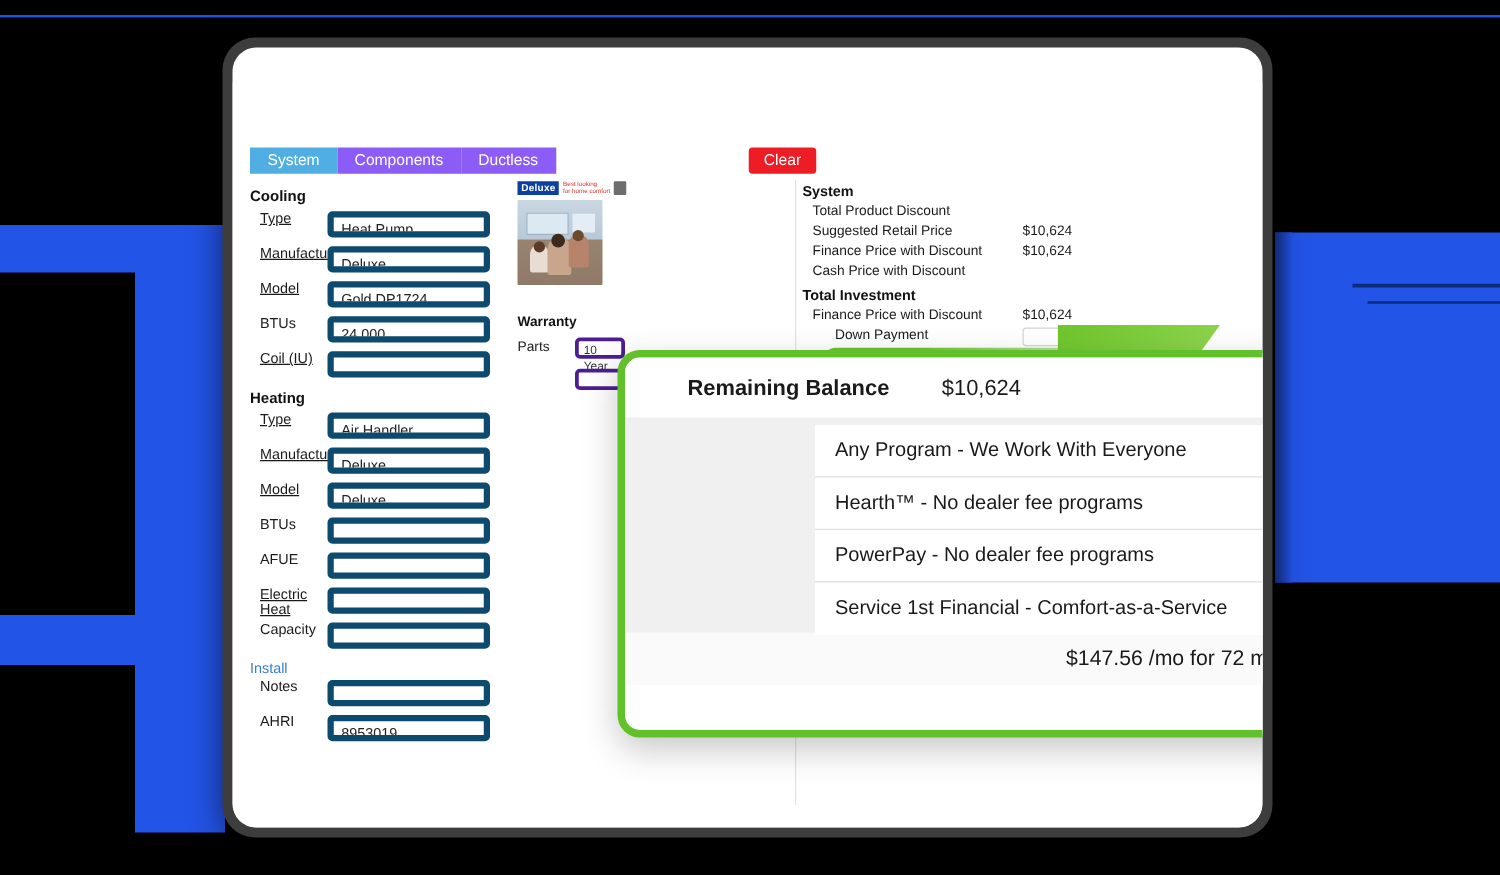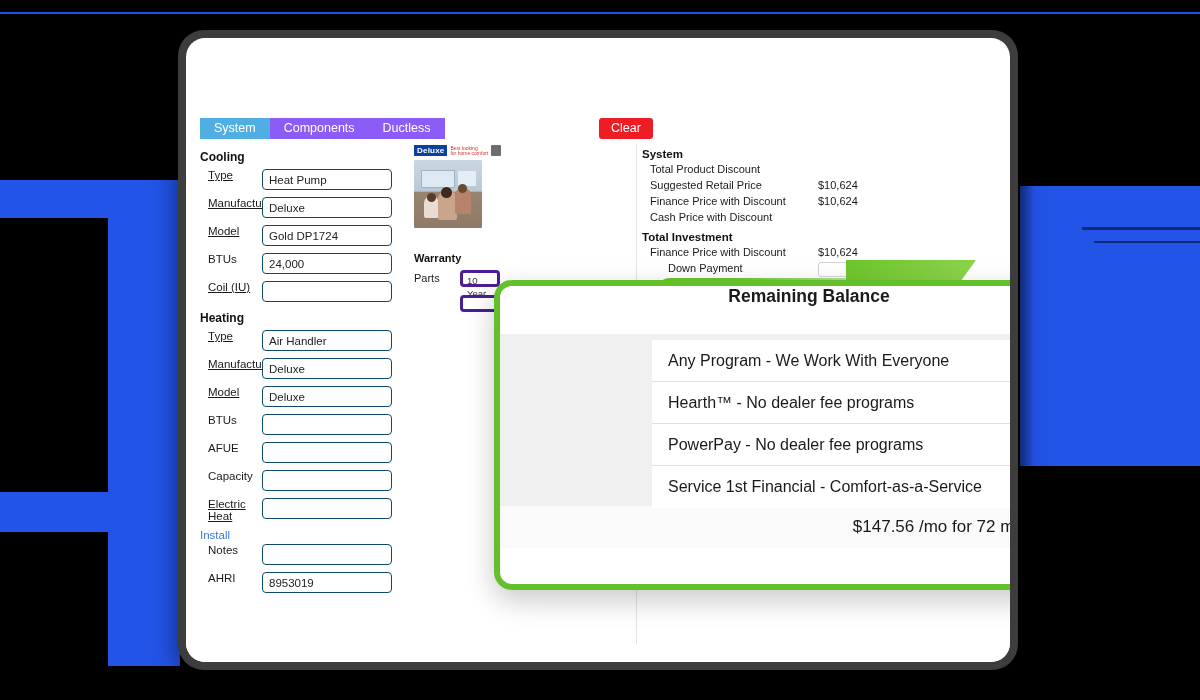--- a/index.html
+++ b/index.html
@@ -89,21 +89,21 @@
     background: #EE1C25; color: #fff; font-size: 12.5px;
     padding: 3px 12px 4px; line-height: 14px; border-radius: 3px;
   }
 
   .panel-left { position: absolute; left: 14px; top: 80px; width: 420px; }
   .section-head { font-size: 12px; font-weight: bold; color: #111; margin: 4px 0 5px 0; }
   .frow { display: flex; align-items: flex-start; height: 26px; margin-bottom: 2px; }
   .flabel { width: 62px; font-size: 11.5px; color: #1a1a1a; padding-left: 8px; }
   .flabel.u { text-decoration: underline; }
   .finput {
-    height: 21px; width: 130px; border: 1px solid #0c4a6e; border-radius: 4px;
+    height: 21px; width: 130px; border: 5px solid #0c4a6e; border-radius: 4px;
     background: #fff; font-size: 11.5px; color: #222; padding: 3px 6px; line-height: 15px;
     overflow: hidden; white-space: nowrap;
   }
   .finput.narrow { width: 34px; margin-right: 5px; }
   .seer-label { width: 96px; font-size: 11.5px; color: #1a1a1a; padding-left: 8px; }
   .link-install { font-size: 11.5px; color: #3A7BD5; margin: 5px 0 3px 0; }
 
   
   .prod-col { position: absolute; left: 228px; top: 78px; width: 150px; }
   .logo-strip { display: flex; align-items: center; gap: 3px; height: 13px; }
@@ -155,21 +155,21 @@
   }
 
   
   .modal {
     position: absolute; left: 308px; top: 242px; width: 580px; height: 310px;
     background: #FFFFFF; border: 6px solid #62C12A; border-radius: 18px;
     overflow: hidden; box-shadow: 0 10px 28px rgba(0,0,0,.22);
   }
   .modal-head {
     height: 48px; display: flex; align-items: center; background: #FFFFFF;
-    padding-left: 50px; gap: 42px; flex-direction: column;
+    padding-left: 50px; gap: 42px;
   }
   .mh-title { font-size: 17.5px; font-weight: bold; color: #1a1a1a; }
   .mh-amount { font-size: 17.5px; color: #1a1a1a; }
   .modal-toggle-row {
     height: 48px; display: flex; align-items: center; background: #F0F0F0; padding-left: 8px; gap: 14px;
   }
   .tg-label { font-size: 17px; color: #1a1a1a; }
   .switch { width: 54px; height: 31px; border-radius: 16px; background: #3ACB4D; position: relative; flex: 0 0 auto; }
   .switch .knob { position: absolute; right: 2px; top: 2px; width: 27px; height: 27px; border-radius: 50%; background: #fff; box-shadow: 0 1px 3px rgba(0,0,0,.28); }
   .modal-mid { height: 172px; background: #F0F0F0; position: relative; }
@@ -255,25 +255,25 @@
           </div>
           <div class="frow">
             <div class="flabel">BTUs</div>
             <div class="finput"></div>
           </div>
           <div class="frow">
             <div class="flabel">AFUE</div>
             <div class="finput"></div>
           </div>
           <div class="frow">
+            <div class="flabel u">Electric Heat</div>
+            <div class="finput"></div>
+          </div>
+          <div class="frow">
             <div class="flabel">Capacity</div>
-            <div class="finput"></div>
-          </div>
-          <div class="frow">
-            <div class="flabel u">Electric Heat</div>
             <div class="finput"></div>
           </div>
           <div class="link-install">Install</div>
 
           <div class="frow">
             <div class="flabel">Notes</div>
             <div class="finput"></div>
           </div>
           <div class="frow">
             <div class="flabel">AHRI</div>

